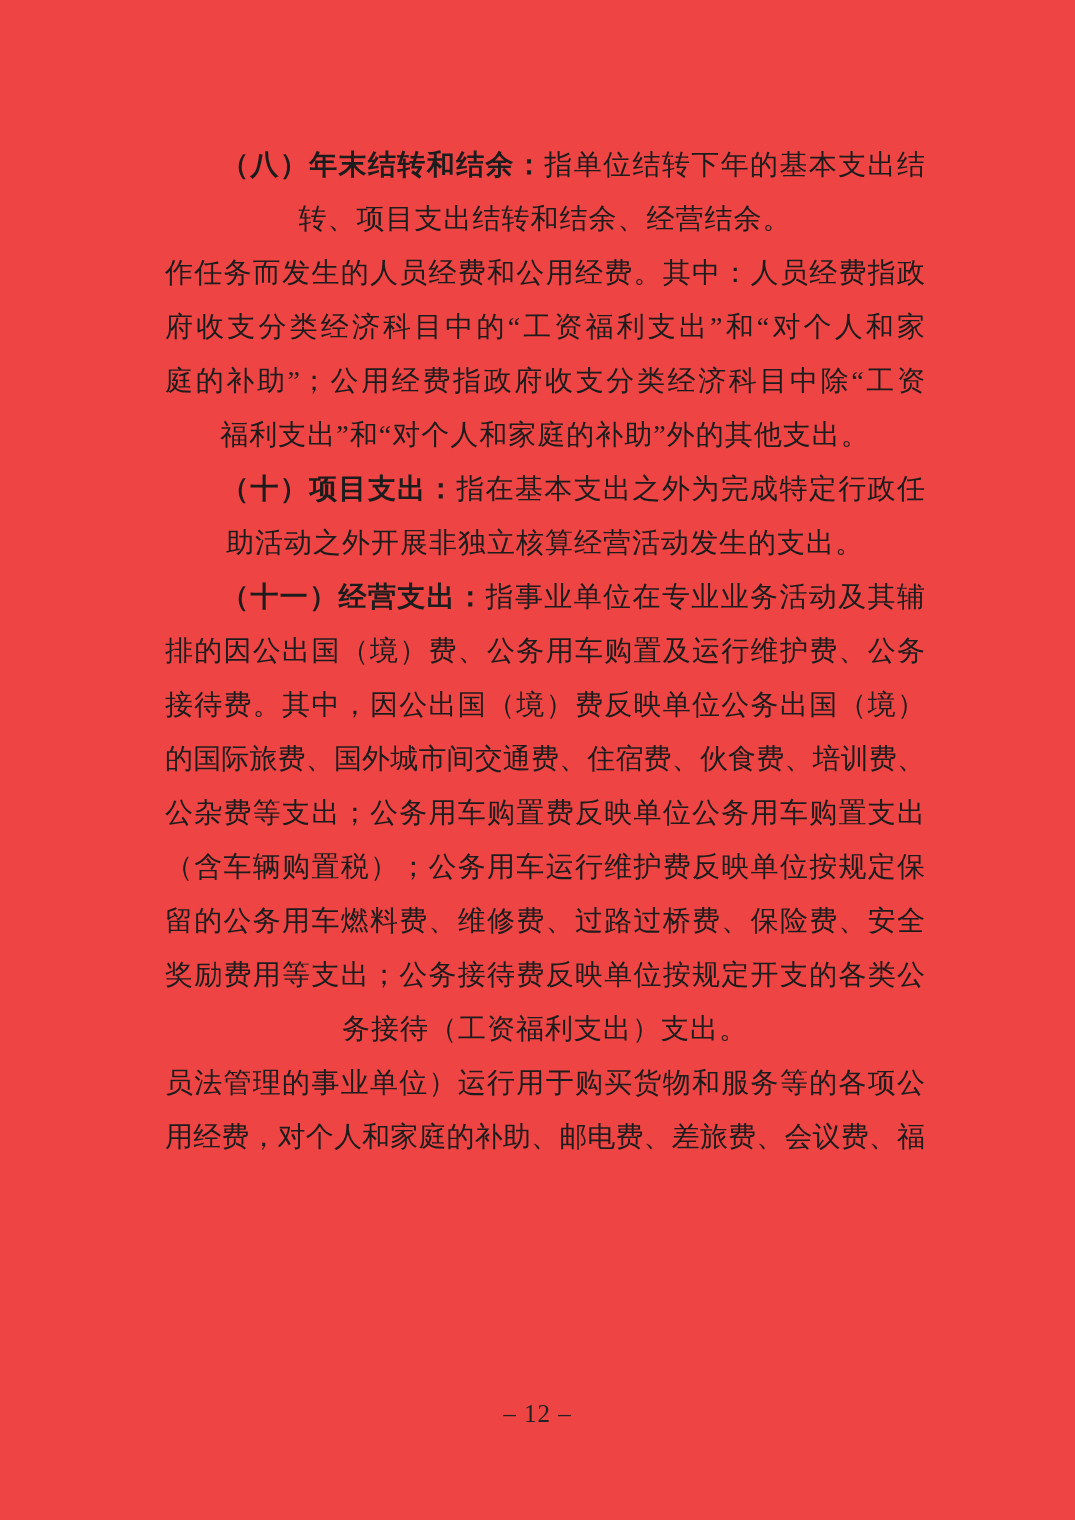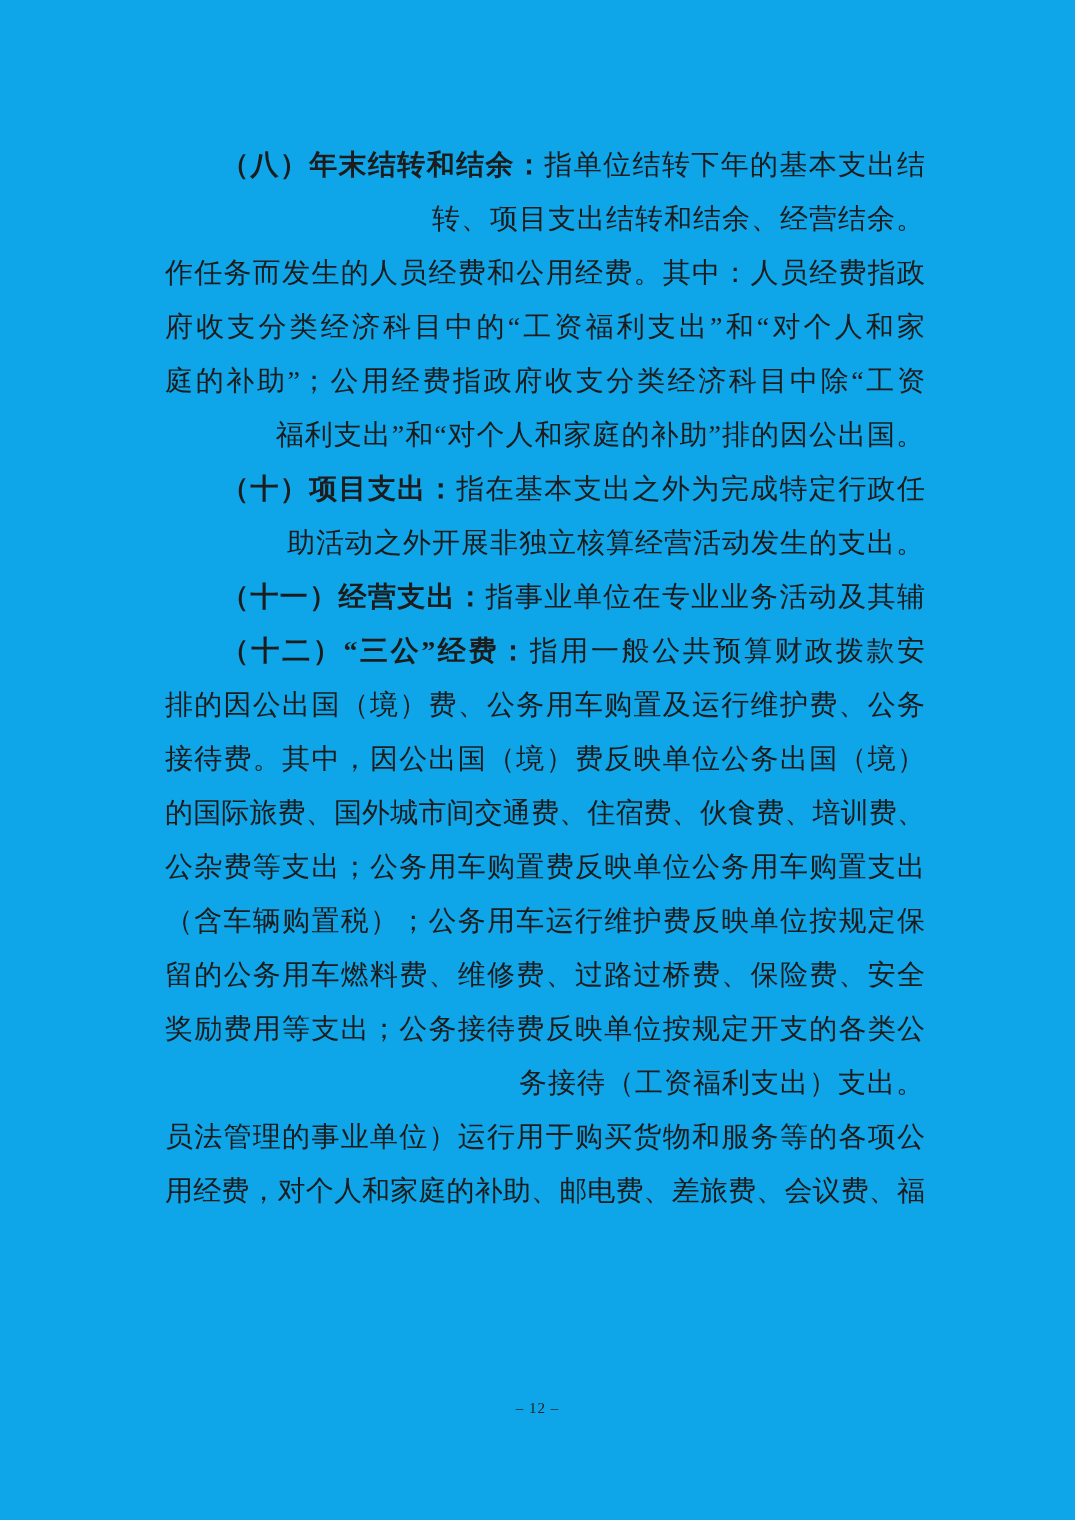--- a/index.html
+++ b/index.html
@@ -23,51 +23,50 @@
     line-height: 54px;
     font-size: 28px;
     overflow: hidden;
     white-space: normal;
   }
   .line.j {
     text-align: justify;
     text-align-last: justify;
   }
   .line.last {
-    text-align: right;
+    text-align: center;
     letter-spacing: 1px;
   }
   .line.ind { padding-left: 56px; }
   .lead { font-weight: 700; }
   .footer {
     position: absolute;
     top: 1400px;
     left: 0;
     width: 100%;
     text-align: center;
-    font-size: 15px;
+    font-size: 25px;
     letter-spacing: 1px;
     color: #222222;
   }
 </style>
 </head>
 <body>
 
-<div class="page" style="background: #0ea5e9; color: rgb(28, 28, 28);">
+<div class="page" style="background: #ef4444; color: rgb(28, 28, 28);">
   <div class="content">
       <div class="line j ind"><span class="lead">（八）年末结转和结余：</span>指单位结转下年的基本支出结</div>
       <div class="line last">转、项目支出结转和结余、经营结余。</div>
       <div class="line j">作任务而发生的人员经费和公用经费。其中：人员经费指政</div>
       <div class="line j">府收支分类经济科目中的“工资福利支出”和“对个人和家</div>
       <div class="line j">庭的补助”；公用经费指政府收支分类经济科目中除“工资</div>
-      <div class="line last">福利支出”和“对个人和家庭的补助”排的因公出国。</div>
+      <div class="line last">福利支出”和“对个人和家庭的补助”外的其他支出。</div>
       <div class="line j ind"><span class="lead">（十）项目支出：</span>指在基本支出之外为完成特定行政任</div>
       <div class="line last">助活动之外开展非独立核算经营活动发生的支出。</div>
       <div class="line j ind"><span class="lead">（十一）经营支出：</span>指事业单位在专业业务活动及其辅</div>
-      <div class="line j ind"><span class="lead">（十二）“三公”经费：</span>指用一般公共预算财政拨款安</div>
       <div class="line j">排的因公出国（境）费、公务用车购置及运行维护费、公务</div>
       <div class="line j">接待费。其中，因公出国（境）费反映单位公务出国（境）</div>
       <div class="line j">的国际旅费、国外城市间交通费、住宿费、伙食费、培训费、</div>
       <div class="line j">公杂费等支出；公务用车购置费反映单位公务用车购置支出</div>
       <div class="line j">（含车辆购置税）；公务用车运行维护费反映单位按规定保</div>
       <div class="line j">留的公务用车燃料费、维修费、过路过桥费、保险费、安全</div>
       <div class="line j">奖励费用等支出；公务接待费反映单位按规定开支的各类公</div>
       <div class="line last">务接待（工资福利支出）支出。</div>
       <div class="line j">员法管理的事业单位）运行用于购买货物和服务等的各项公</div>
       <div class="line j">用经费，对个人和家庭的补助、邮电费、差旅费、会议费、福</div>

